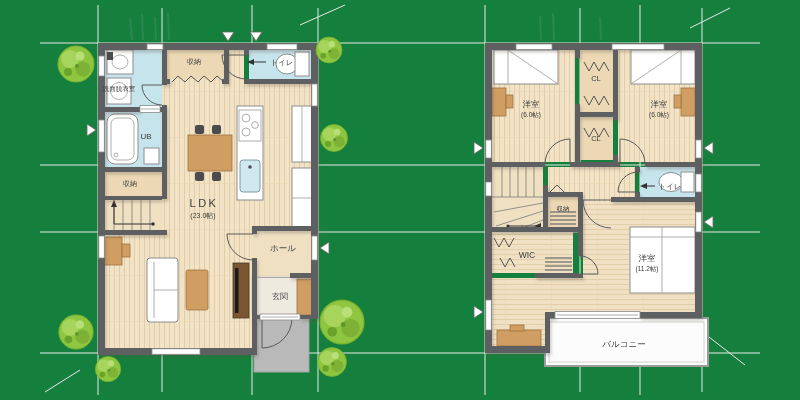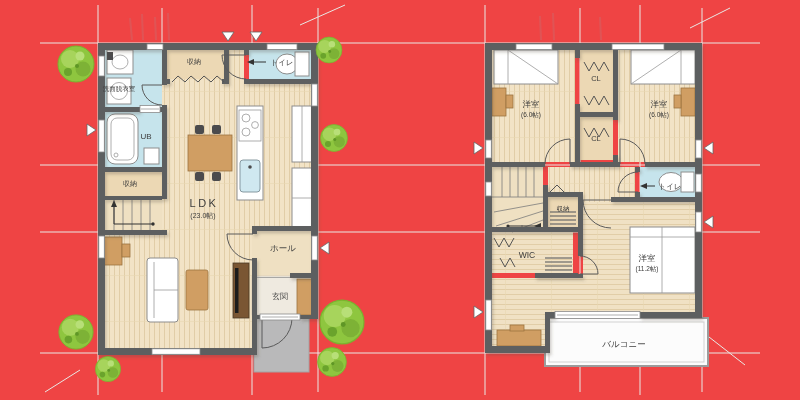--- a/index.html
+++ b/index.html
@@ -1,16 +1,16 @@
 <!DOCTYPE html>
 <html style="--wall: #5d5f61; --floor_wood: #f2e3c6; --floor_stripe: #e1cda7; --floor_plain: #efe0c2; --closet: #ecd8b4; --wet_room: #c6e4ec; --furniture_wood: #d09e63; --fixture_white: #ffffff; --tree_green: #8ec63f; --tree_green_dark: #74ab31; --tree_green_light: #a9d55e; --porch_gray: #b9b9ba; --balcony_white: #fcfcfc; --text: #3c3c3c;"><head>
 <meta charset="utf-8">
 <style>
   html,body{margin:0;padding:0;background:#ffffff;}
-  .stage{position:relative;width:800px;height:400px;background:#ef4444;overflow:hidden;}
+  .stage{position:relative;width:800px;height:400px;background:#15803d;overflow:hidden;}
   svg{display:block;}
   text{font-family:"Liberation Sans",sans-serif;}
   .w{fill:var(--wall,#5d5f61);}
   .lbl{fill:var(--text,#3c3c3c);text-anchor:middle;}
   .t65{font-size:6.5px;} .t7{font-size:7px;} .t75{font-size:7.5px;}
   .t8{font-size:8px;} .t85{font-size:8.5px;} .t11{font-size:11px;letter-spacing:2.5px;}
   .fx{fill:#ffffff;stroke:#8d8d8d;stroke-width:1;}
   .fxthin{fill:none;stroke:#9a9a9a;stroke-width:.8;}
   .tan{fill:var(--furniture_wood,#d09e63);stroke:#9c7340;stroke-width:.8;}
   .dk{fill:#4b4b4d;}

